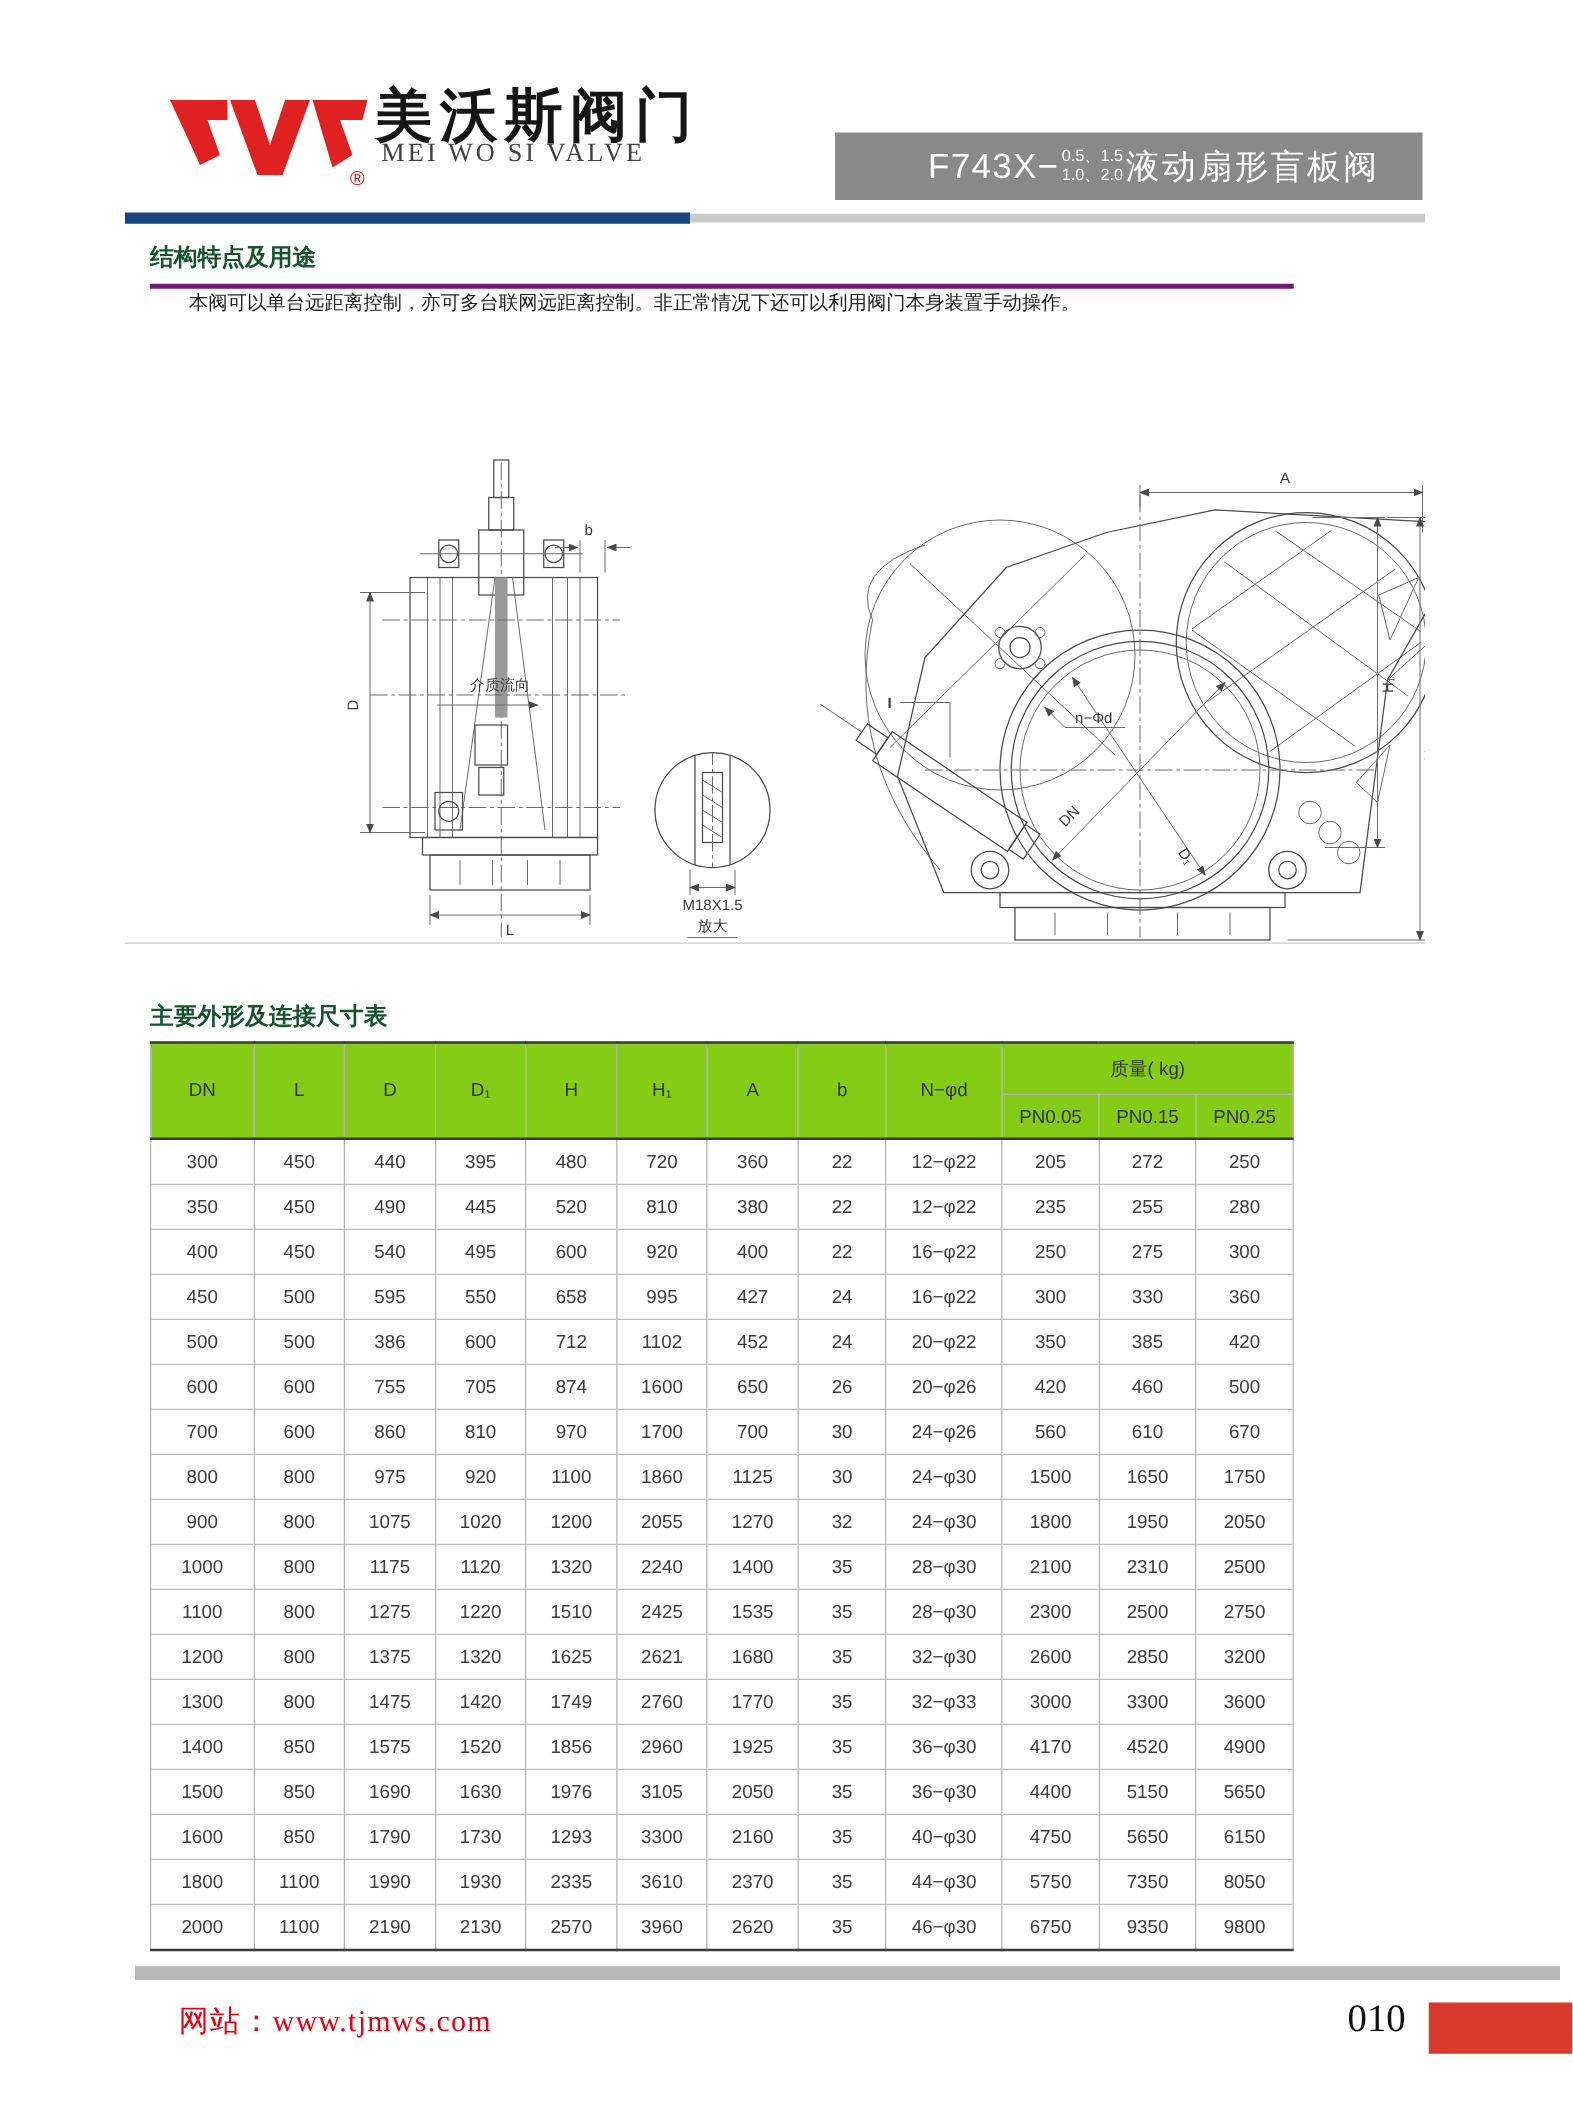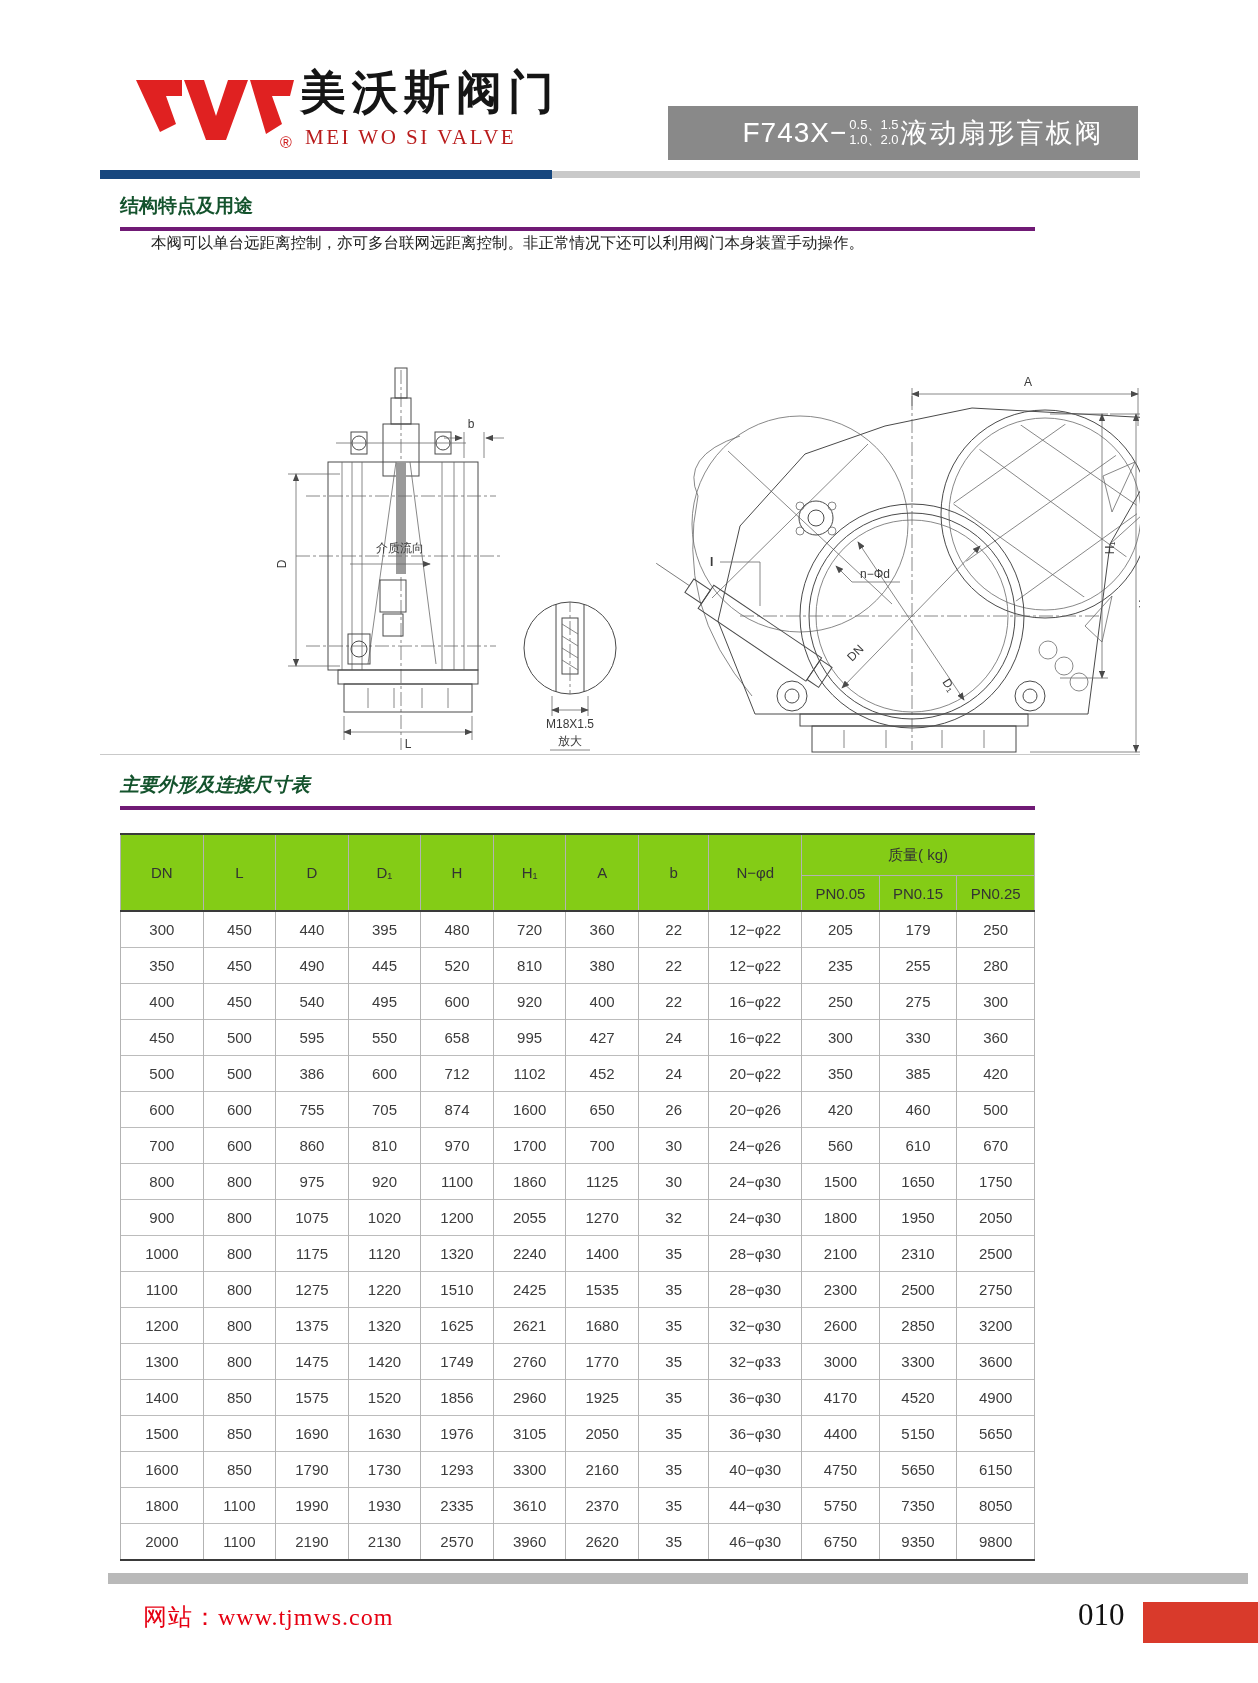--- a/index.html
+++ b/index.html
@@ -6,36 +6,36 @@
   body{
     width:1258px;height:1683px;position:relative;background:#ffffff;
     font-family:"Liberation Sans","DejaVu Sans",sans-serif;color:#222;
     overflow:hidden;
   }
   
   .logo-wrap{position:absolute;left:122px;top:62px;width:560px;height:100px;}
   .logo-mark{position:absolute;left:8px;top:10px;}
   .brand-cn{position:absolute;left:178px;top:0px;font-size:46px;font-weight:bold;
     color:#151515;letter-spacing:6px;font-family:"Liberation Serif","DejaVu Serif",serif;}
-  .brand-en{position:absolute;left:183px;top:63px;font-size:21px;color:#b91c1c;
+  .brand-en{position:absolute;left:183px;top:48px;font-size:21px;color:#404040;
     letter-spacing:2.5px;font-family:"Liberation Serif","DejaVu Serif",serif;}
   .title-bar{position:absolute;left:668px;top:106px;width:470px;height:54px;
     background:#898989;color:#ffffff;display:flex;align-items:center;justify-content:center;}
   .title-bar .model{font-size:28px;letter-spacing:1px;margin-left:40px;}
   .frac{display:inline-flex;flex-direction:column;font-size:13px;line-height:1.15;
     margin:0 2px;text-align:left;}
   .title-bar .suffix{font-size:27px;letter-spacing:2px;}
   .header-rule{position:absolute;left:100px;top:170px;width:1040px;height:9px;}
   .header-rule .blue{position:absolute;left:0;top:0;width:452px;height:9px;background:#17477e;}
   .header-rule .gray{position:absolute;left:452px;top:1px;width:588px;height:7px;background:#c9c9c9;}
   
   .sec-head{position:absolute;left:120px;width:915px;font-size:19px;font-weight:bold;
     color:#14532d;padding-bottom:8px;border-bottom:4px solid #701a75;}
   #sec1{top:193px;}
-  #sec2{top:772px;font-style:italic;}
+  #sec2{top:800px;}
   
   .features{position:absolute;left:120px;top:229px;width:922px;font-size:15.5px;
     line-height:1.78;color:#202020;}
   .features p{margin:0;text-indent:2em;text-align:justify;}
   
   .drawing-box{position:absolute;left:100px;top:366px;width:1040px;height:388px;
     border-bottom:1px solid #c9c9c9;}
   .drawing-box svg{display:block;}
   .dline{stroke:#4a4a4a;stroke-width:1;fill:none;}
   .dthin{stroke:#6a6a6a;stroke-width:0.8;fill:none;}
@@ -326,21 +326,21 @@
         <td>300</td>
         <td>450</td>
         <td>440</td>
         <td>395</td>
         <td>480</td>
         <td>720</td>
         <td>360</td>
         <td>22</td>
         <td>12−φ22</td>
         <td>205</td>
-        <td>179</td>
+        <td>272</td>
         <td>250</td>
       </tr>
       <tr>
         <td>350</td>
         <td>450</td>
         <td>490</td>
         <td>445</td>
         <td>520</td>
         <td>810</td>
         <td>380</td>

